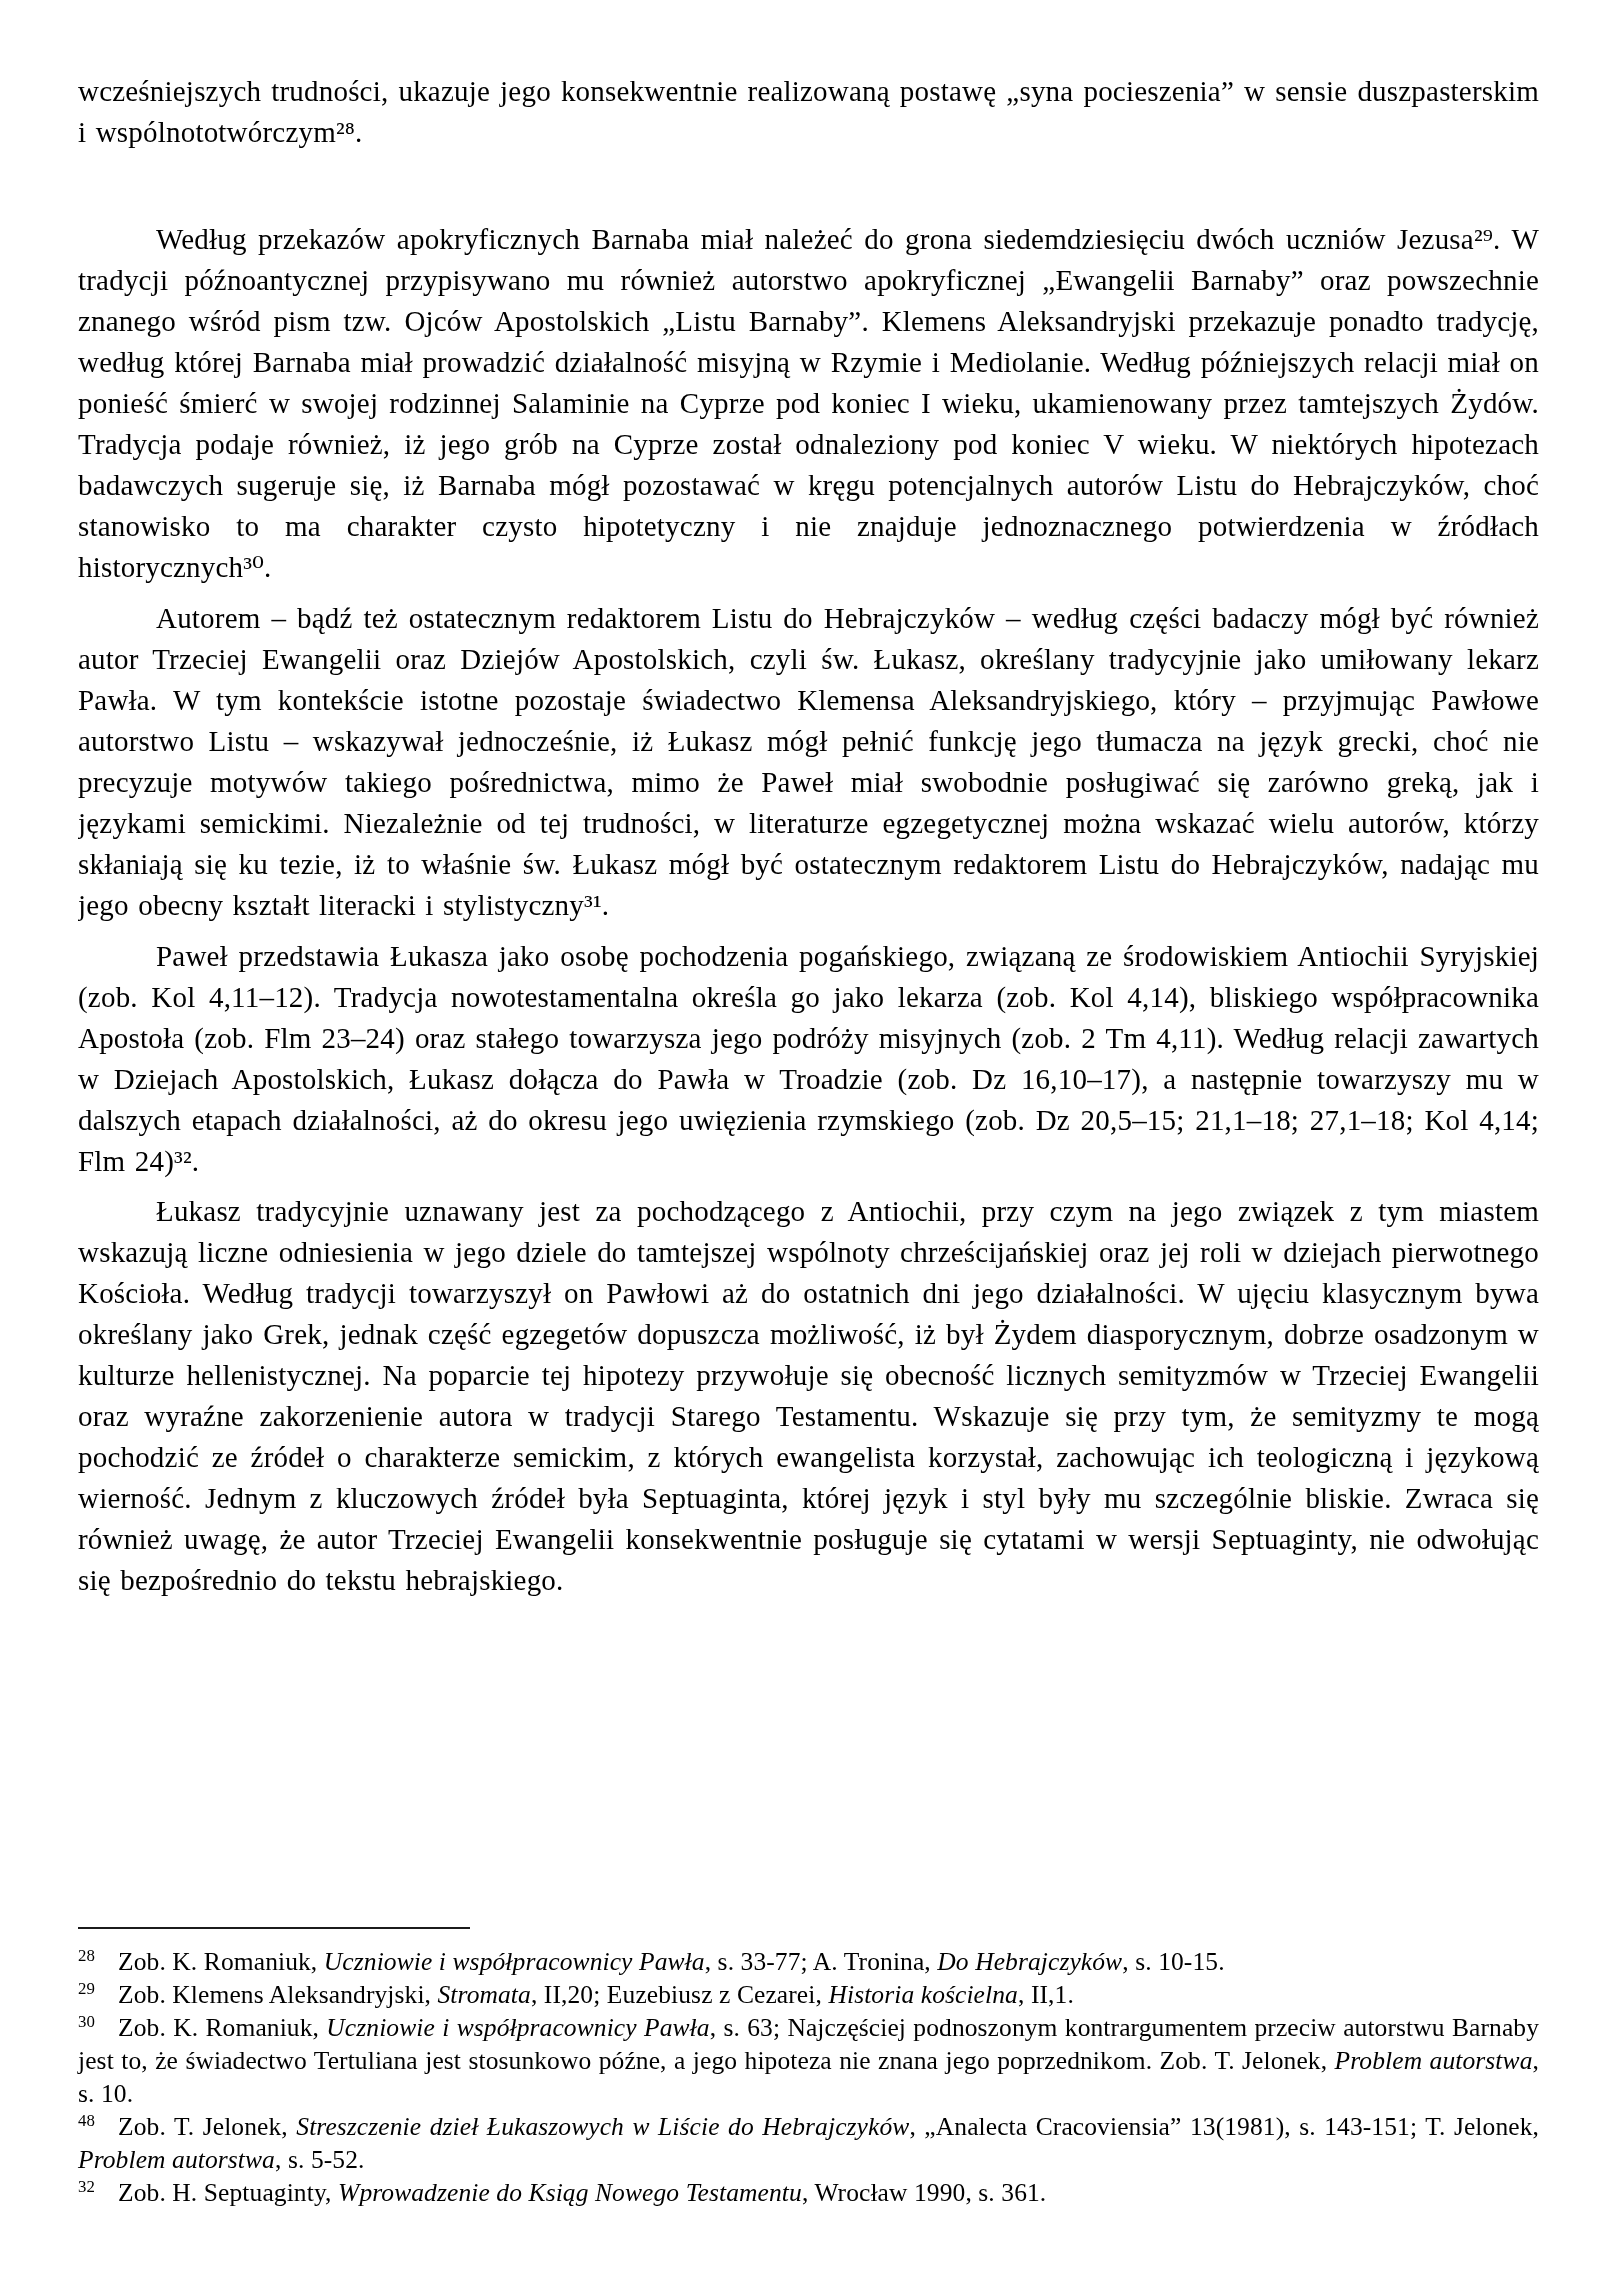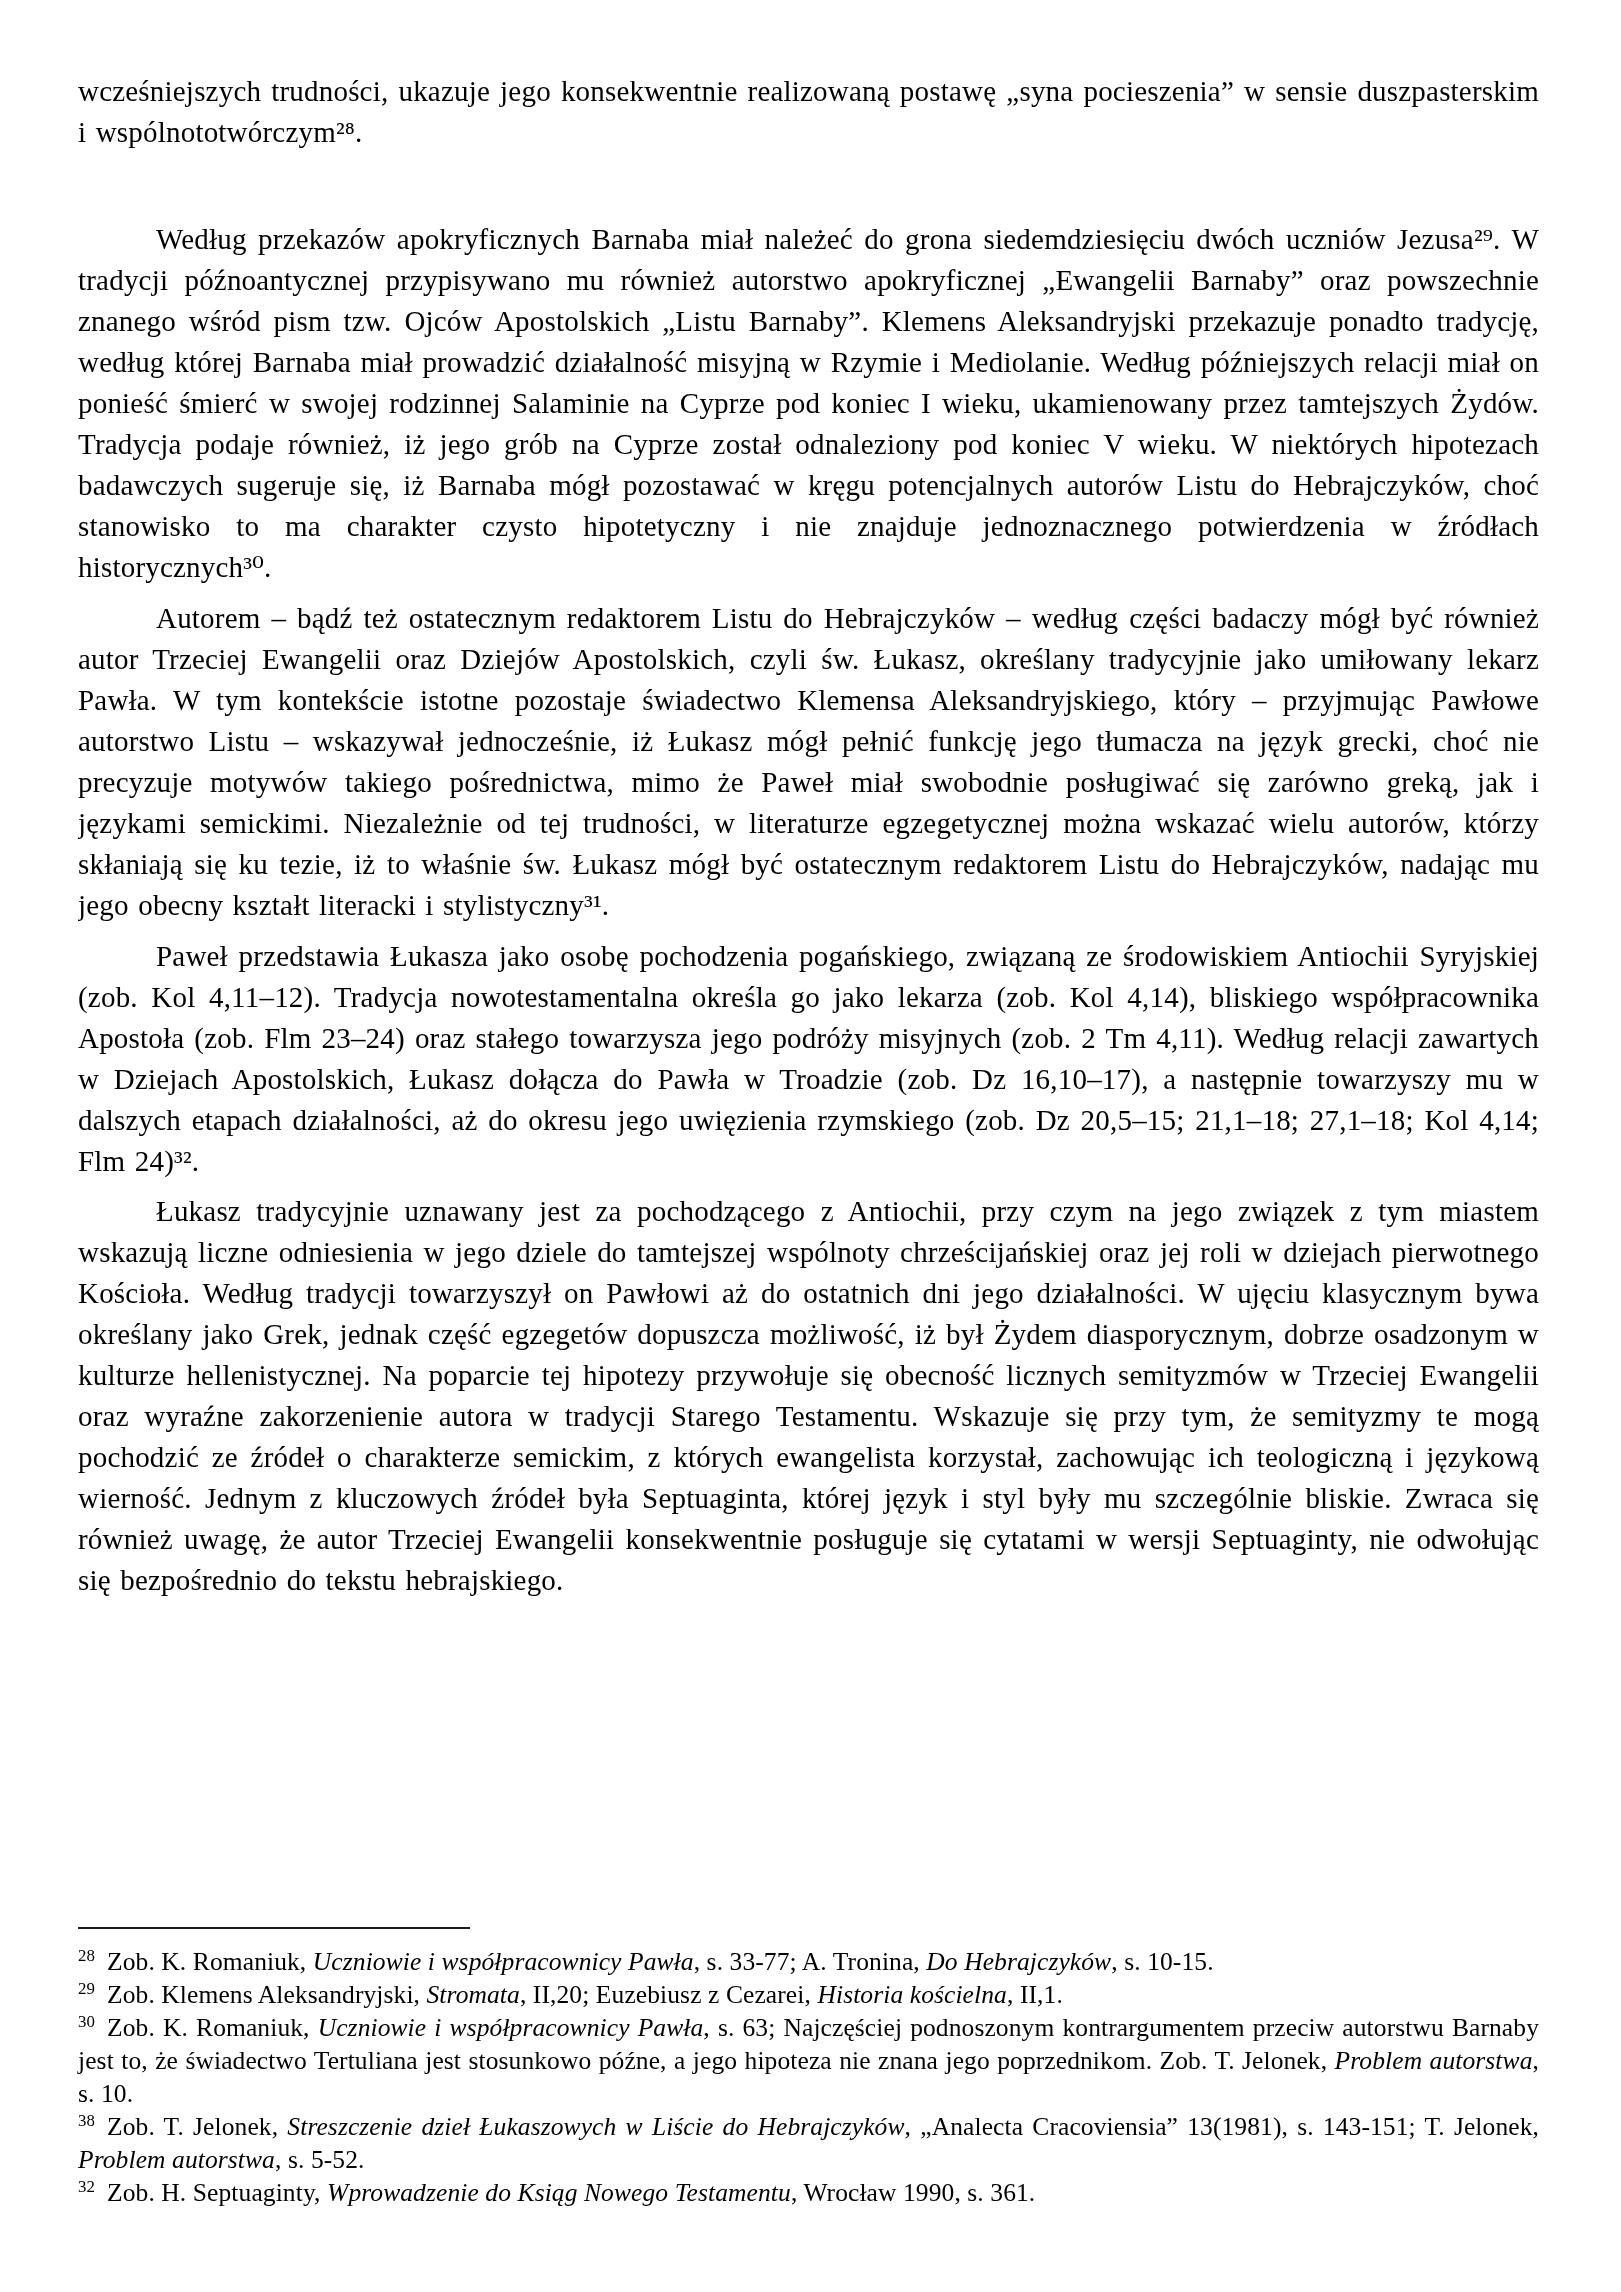--- a/index.html
+++ b/index.html
@@ -49,38 +49,38 @@
     margin: 0;
     font-size: 25.5px;
     line-height: 33px;
     text-align: justify;
     letter-spacing: 0.1px;
   }
   p.footnote sup {
     font-size: 66%;
     line-height: 0;
     vertical-align: super;
-    margin-right: 12px;
+    margin-right: 23px;
   }
 </style>
 </head>
 <body>
 
 <div class="page">
   <div class="body-region">
       <p class="para gap-after">wcześniejszych trudności, ukazuje jego konsekwentnie realizowaną postawę „syna pocieszenia” w sensie duszpasterskim i wspólnototwórczym²⁸.</p>
       <p class="para indent">Według przekazów apokryficznych Barnaba miał należeć do grona siedemdziesięciu dwóch uczniów Jezusa²⁹. W tradycji późnoantycznej przypisywano mu również autorstwo apokryficznej „Ewangelii Barnaby” oraz powszechnie znanego wśród pism tzw. Ojców Apostolskich „Listu Barnaby”. Klemens Aleksandryjski przekazuje ponadto tradycję, według której Barnaba miał prowadzić działalność misyjną w Rzymie i Mediolanie. Według późniejszych relacji miał on ponieść śmierć w swojej rodzinnej Salaminie na Cyprze pod koniec I wieku, ukamienowany przez tamtejszych Żydów. Tradycja podaje również, iż jego grób na Cyprze został odnaleziony pod koniec V wieku. W niektórych hipotezach badawczych sugeruje się, iż Barnaba mógł pozostawać w kręgu potencjalnych autorów Listu do Hebrajczyków, choć stanowisko to ma charakter czysto hipotetyczny i nie znajduje jednoznacznego potwierdzenia w źródłach historycznych³⁰.</p>
       <p class="para indent">Autorem – bądź też ostatecznym redaktorem Listu do Hebrajczyków – według części badaczy mógł być również autor Trzeciej Ewangelii oraz Dziejów Apostolskich, czyli św. Łukasz, określany tradycyjnie jako umiłowany lekarz Pawła. W tym kontekście istotne pozostaje świadectwo Klemensa Aleksandryjskiego, który – przyjmując Pawłowe autorstwo Listu – wskazywał jednocześnie, iż Łukasz mógł pełnić funkcję jego tłumacza na język grecki, choć nie precyzuje motywów takiego pośrednictwa, mimo że Paweł miał swobodnie posługiwać się zarówno greką, jak i językami semickimi. Niezależnie od tej trudności, w literaturze egzegetycznej można wskazać wielu autorów, którzy skłaniają się ku tezie, iż to właśnie św. Łukasz mógł być ostatecznym redaktorem Listu do Hebrajczyków, nadając mu jego obecny kształt literacki i stylistyczny³¹.</p>
       <p class="para indent">Paweł przedstawia Łukasza jako osobę pochodzenia pogańskiego, związaną ze środowiskiem Antiochii Syryjskiej (zob. Kol 4,11–12). Tradycja nowotestamentalna określa go jako lekarza (zob. Kol 4,14), bliskiego współpracownika Apostoła (zob. Flm 23–24) oraz stałego towarzysza jego podróży misyjnych (zob. 2 Tm 4,11). Według relacji zawartych w Dziejach Apostolskich, Łukasz dołącza do Pawła w Troadzie (zob. Dz 16,10–17), a następnie towarzyszy mu w dalszych etapach działalności, aż do okresu jego uwięzienia rzymskiego (zob. Dz 20,5–15; 21,1–18; 27,1–18; Kol 4,14; Flm 24)³².</p>
       <p class="para indent">Łukasz tradycyjnie uznawany jest za pochodzącego z Antiochii, przy czym na jego związek z tym miastem wskazują liczne odniesienia w jego dziele do tamtejszej wspólnoty chrześcijańskiej oraz jej roli w dziejach pierwotnego Kościoła. Według tradycji towarzyszył on Pawłowi aż do ostatnich dni jego działalności. W ujęciu klasycznym bywa określany jako Grek, jednak część egzegetów dopuszcza możliwość, iż był Żydem diasporycznym, dobrze osadzonym w kulturze hellenistycznej. Na poparcie tej hipotezy przywołuje się obecność licznych semityzmów w Trzeciej Ewangelii oraz wyraźne zakorzenienie autora w tradycji Starego Testamentu. Wskazuje się przy tym, że semityzmy te mogą pochodzić ze źródeł o charakterze semickim, z których ewangelista korzystał, zachowując ich teologiczną i językową wierność. Jednym z kluczowych źródeł była Septuaginta, której język i styl były mu szczególnie bliskie. Zwraca się również uwagę, że autor Trzeciej Ewangelii konsekwentnie posługuje się cytatami w wersji Septuaginty, nie odwołując się bezpośrednio do tekstu hebrajskiego.</p>
     </div>
   <div class="footnote-area">
     <div class="fn-separator"></div>
     <div>
         <p class="footnote"><sup>28</sup><span>Zob. K. Romaniuk, </span><i>Uczniowie i współpracownicy Pawła</i><span>, s. 33-77; A. Tronina, </span><i>Do Hebrajczyków</i><span>, s. 10-15.</span></p>
         <p class="footnote"><sup>29</sup><span>Zob. Klemens Aleksandryjski, </span><i>Stromata</i><span>, II,20; Euzebiusz z Cezarei, </span><i>Historia kościelna</i><span>, II,1.</span></p>
         <p class="footnote"><sup>30</sup><span>Zob. K. Romaniuk, </span><i>Uczniowie i współpracownicy Pawła</i><span>, s. 63; Najczęściej podnoszonym kontrargumentem przeciw autorstwu Barnaby jest to, że świadectwo Tertuliana jest stosunkowo późne, a jego hipoteza nie znana jego poprzednikom. Zob. T. Jelonek, </span><i>Problem autorstwa</i><span>, s. 10.</span></p>
-        <p class="footnote"><sup>38</sup><span>Zob. T. Jelonek, </span><i>Streszczenie dzieł Łukaszowych w Liście do Hebrajczyków</i><span>, „Analecta Cracoviensia” 13(1981), s. 143-151; T. Jelonek, </span><i>Problem autorstwa</i><span>, s. 5-52.</span></p>
+        <p class="footnote"><sup>48</sup><span>Zob. T. Jelonek, </span><i>Streszczenie dzieł Łukaszowych w Liście do Hebrajczyków</i><span>, „Analecta Cracoviensia” 13(1981), s. 143-151; T. Jelonek, </span><i>Problem autorstwa</i><span>, s. 5-52.</span></p>
         <p class="footnote"><sup>32</sup><span>Zob. H. Septuaginty, </span><i>Wprowadzenie do Ksiąg Nowego Testamentu</i><span>, Wrocław 1990, s. 361.</span></p>
       </div>
   </div>
 </div>
 
 
 </body></html>

